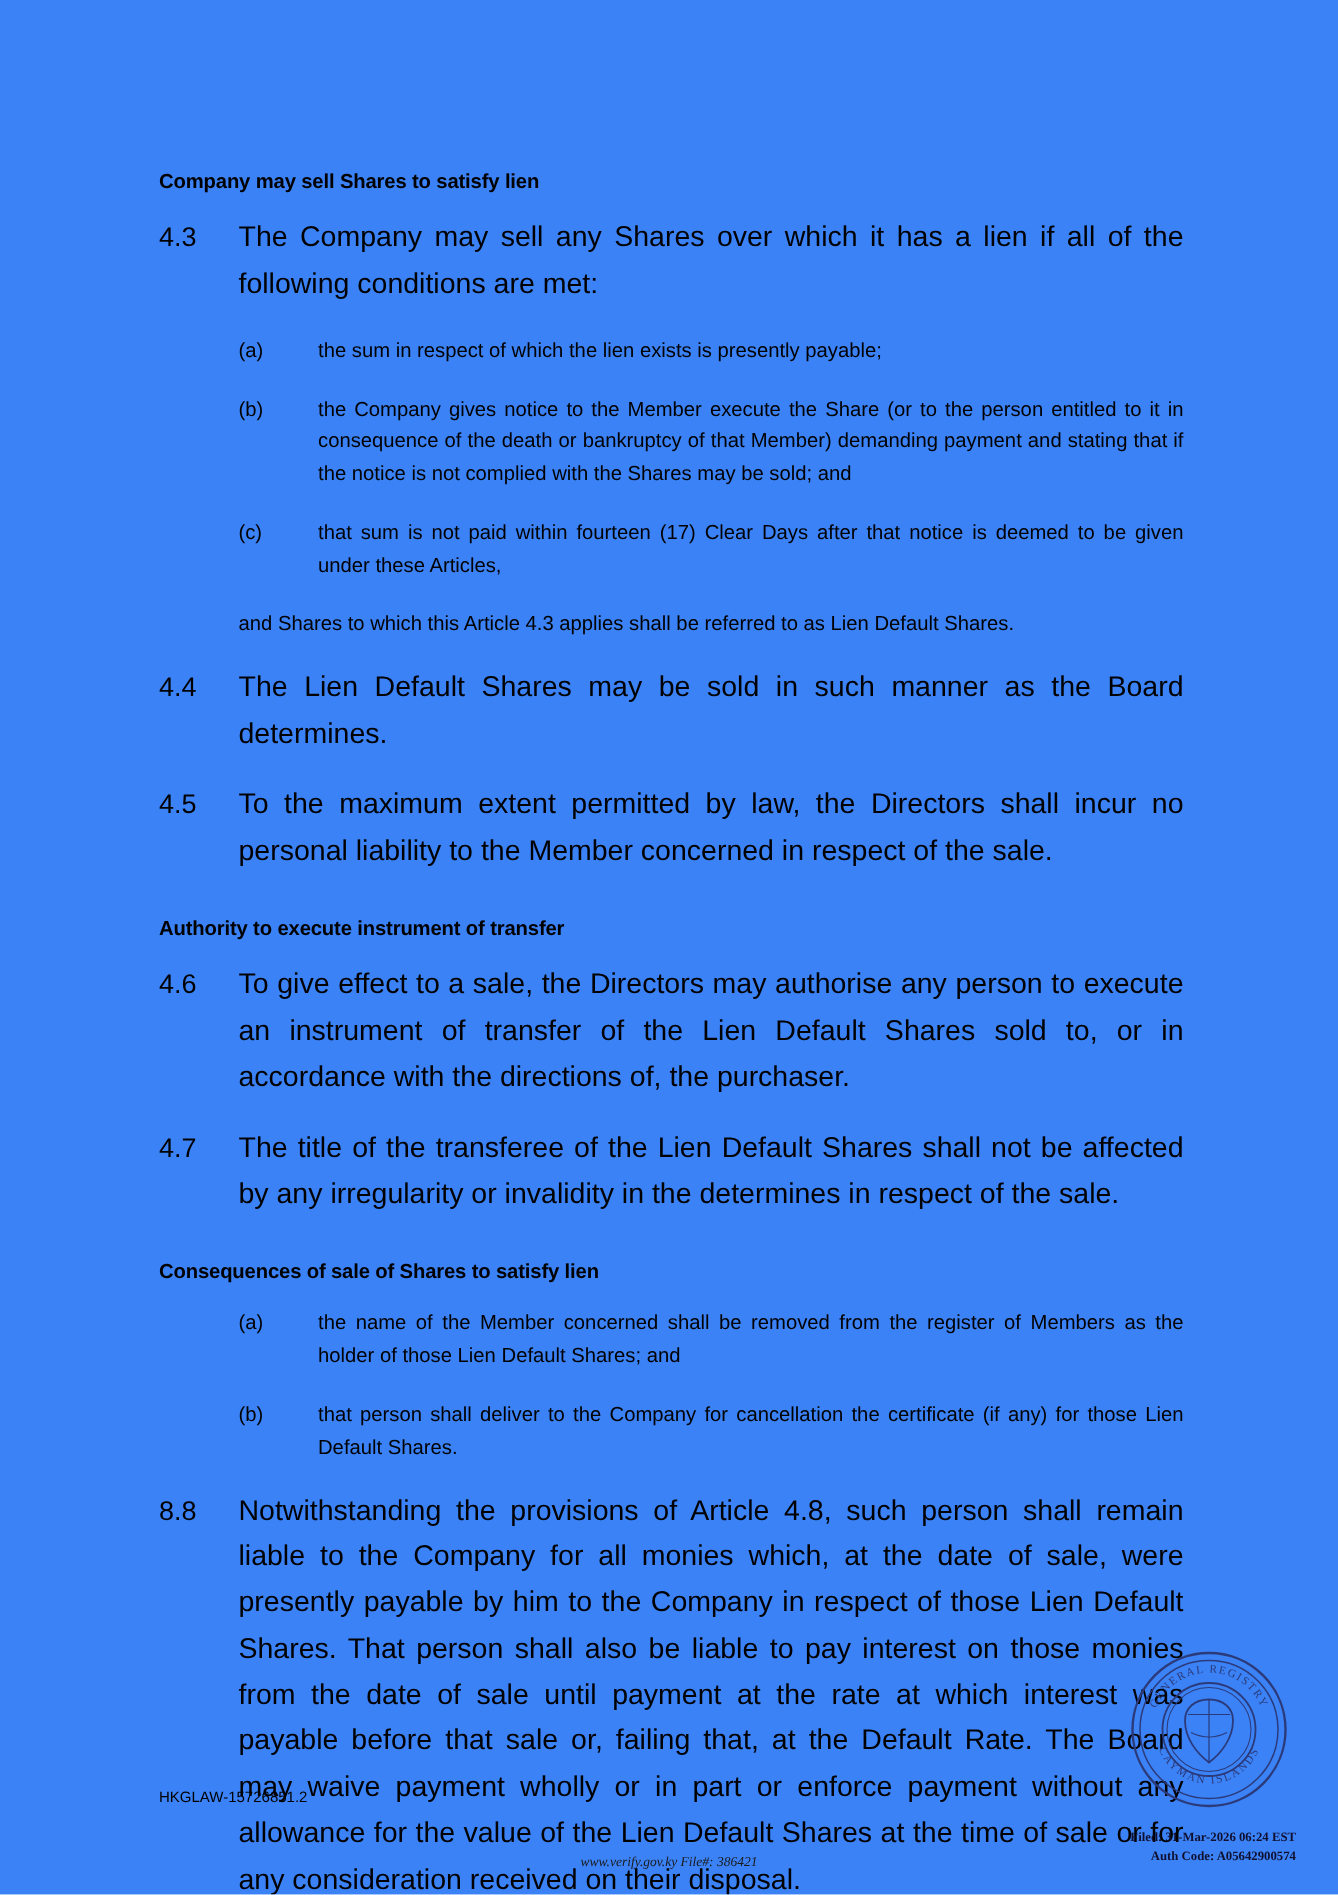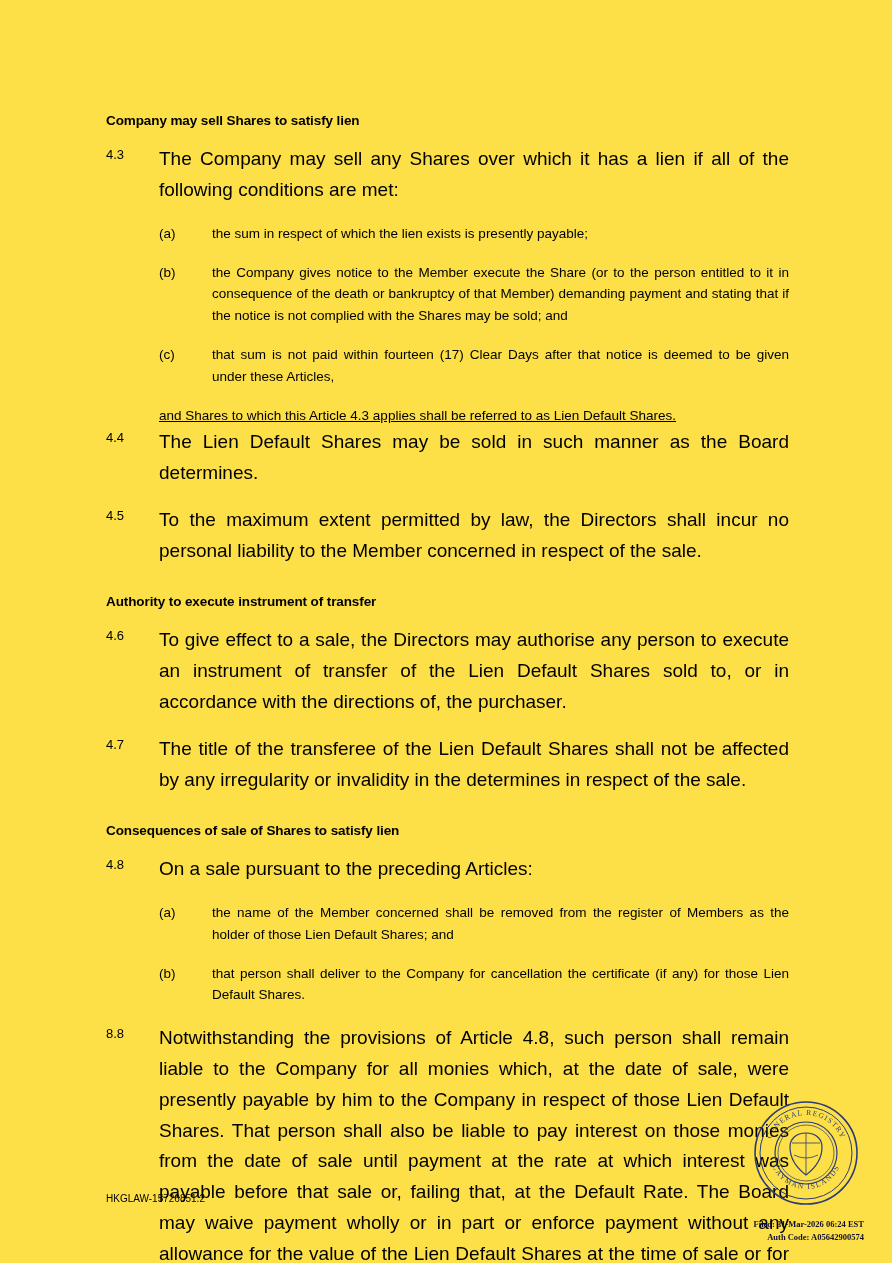--- a/index.html
+++ b/index.html
@@ -8,21 +8,21 @@
     background: #ffffff;
   }
   body {
     font-family: "Liberation Sans", sans-serif;
     color: #000000;
   }
   .page {
     position: relative;
     width: 892px;
     height: 1263px;
-    background: #fde047;
+    background: #3b82f6;
     overflow: hidden;
   }
   .content {
     position: absolute;
     left: 106px;
     top: 112px;
     width: 683px;
   }
   .heading {
     font-size: 13.5px;
@@ -35,21 +35,21 @@
     margin-top: 26px;
   }
   .clause {
     position: relative;
     display: flex;
     margin-bottom: 17px;
   }
   .clause .num {
     width: 53px;
     flex: 0 0 53px;
-    font-size: 13px;
+    font-size: 18px;
     line-height: 1.62;
   }
   .clause .body {
     flex: 1 1 auto;
     font-size: 19px;
     line-height: 1.62;
     text-align: justify;
   }
   .sub {
     display: flex;
@@ -66,22 +66,21 @@
     flex: 1 1 auto;
     font-size: 13.5px;
     line-height: 1.62;
     text-align: justify;
   }
   .tail {
     margin-left: 53px;
     font-size: 13.5px;
     line-height: 1.62;
     text-align: justify;
-    margin-bottom: 0;
-    text-decoration: underline;
+    margin-bottom: 17px;
   }
   .footer-ref {
     position: absolute;
     left: 106px;
     top: 1193px;
     font-size: 10px;
   }
   .footer-center {
     position: absolute;
     left: 0;
@@ -148,40 +147,37 @@
       <div class="heading spaced">Authority to execute instrument of transfer</div>
       <div class="clause">
         <div class="num">4.6</div>
         <div class="body">To give effect to a sale, the Directors may authorise any person to execute an instrument of transfer of the Lien Default Shares sold to, or in accordance with the directions of, the purchaser.</div>
       </div>
       <div class="clause">
         <div class="num">4.7</div>
         <div class="body">The title of the transferee of the Lien Default Shares shall not be affected by any irregularity or invalidity in the determines in respect of the sale.</div>
       </div>
       <div class="heading spaced">Consequences of sale of Shares to satisfy lien</div>
-      <div class="clause">
-        <div class="num">4.8</div>
-        <div class="body">On a sale pursuant to the preceding Articles:</div>
-      </div>
       <div class="sub">
         <div class="letter">(a)</div>
         <div class="body">the name of the Member concerned shall be removed from the register of Members as the holder of those Lien Default Shares; and</div>
       </div>
       <div class="sub">
         <div class="letter">(b)</div>
         <div class="body">that person shall deliver to the Company for cancellation the certificate (if any) for those Lien Default Shares.</div>
       </div>
       <div class="clause">
         <div class="num">8.8</div>
         <div class="body">Notwithstanding the provisions of Article 4.8, such person shall remain liable to the Company for all monies which, at the date of sale, were presently payable by him to the Company in respect of those Lien Default Shares. That person shall also be liable to pay interest on those monies from the date of sale until payment at the rate at which interest was payable before that sale or, failing that, at the Default Rate. The Board may waive payment wholly or in part or enforce payment without any allowance for the value of the Lien Default Shares at the time of sale or for any consideration received on their disposal.</div>
       </div>
     </div>
 
   <div class="footer-ref">HKGLAW-15726851.2</div>
 
+  <div class="footer-center">www.verify.gov.ky File#: 386421</div>
 
   <div class="seal">
     <svg width="108" height="108" viewBox="0 0 108 108">
       <circle cx="54" cy="54" r="51" fill="none" stroke="#2b3a7a" stroke-width="1.6"></circle>
       <circle cx="54" cy="54" r="46" fill="none" stroke="#2b3a7a" stroke-width="1"></circle>
       <circle cx="54" cy="54" r="31" fill="none" stroke="#2b3a7a" stroke-width="1.2"></circle>
       <circle cx="54" cy="54" r="28" fill="none" stroke="#2b3a7a" stroke-width="0.7"></circle>
       <path d="M54 34 C 64 34, 70 40, 70 48 C 70 60, 62 70, 54 76 C 46 70, 38 60, 38 48 C 38 40, 44 34, 54 34 Z" fill="none" stroke="#2b3a7a" stroke-width="1.2"></path>
       <path d="M40 44 H 68" stroke="#2b3a7a" stroke-width="0.8"></path>
       <path d="M54 34 V 76" stroke="#2b3a7a" stroke-width="0.8"></path>

